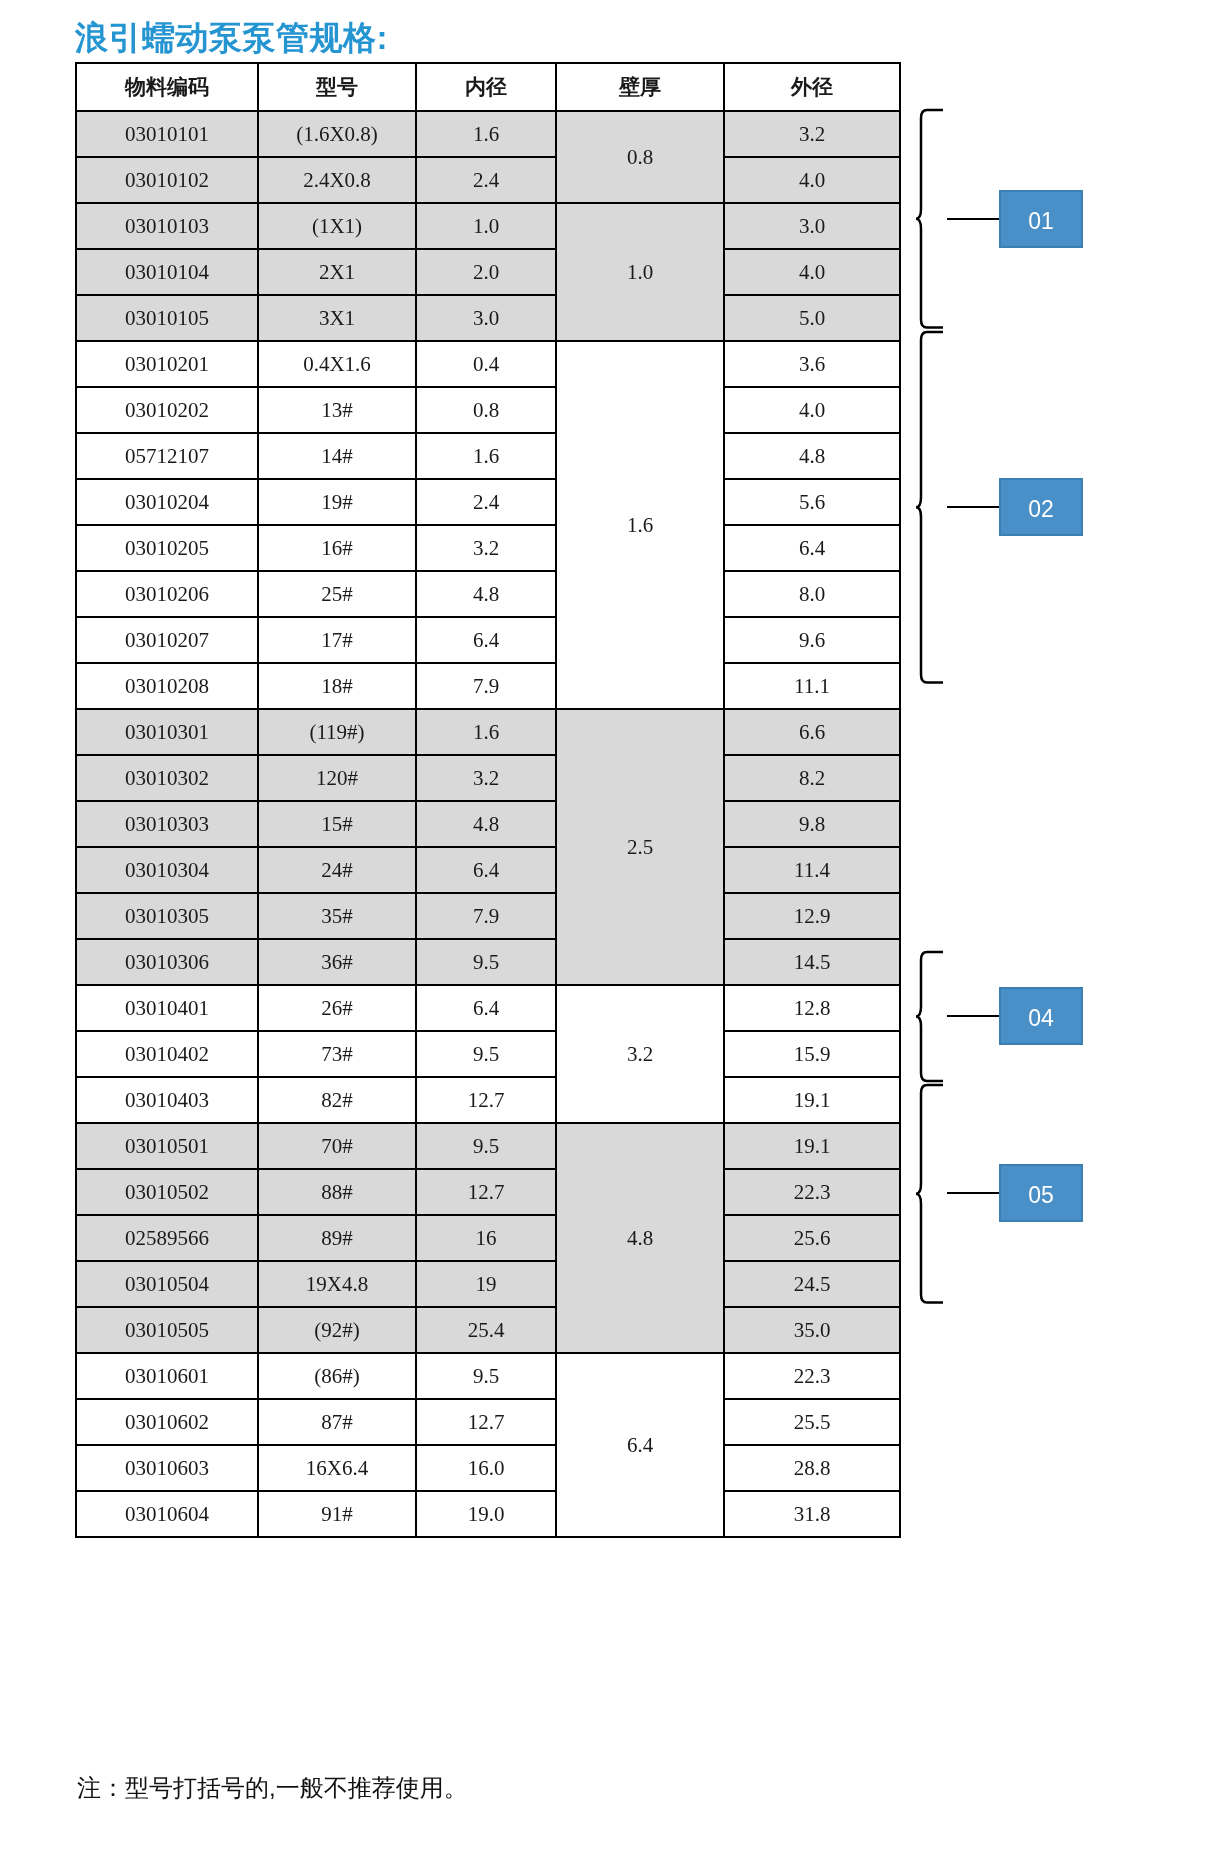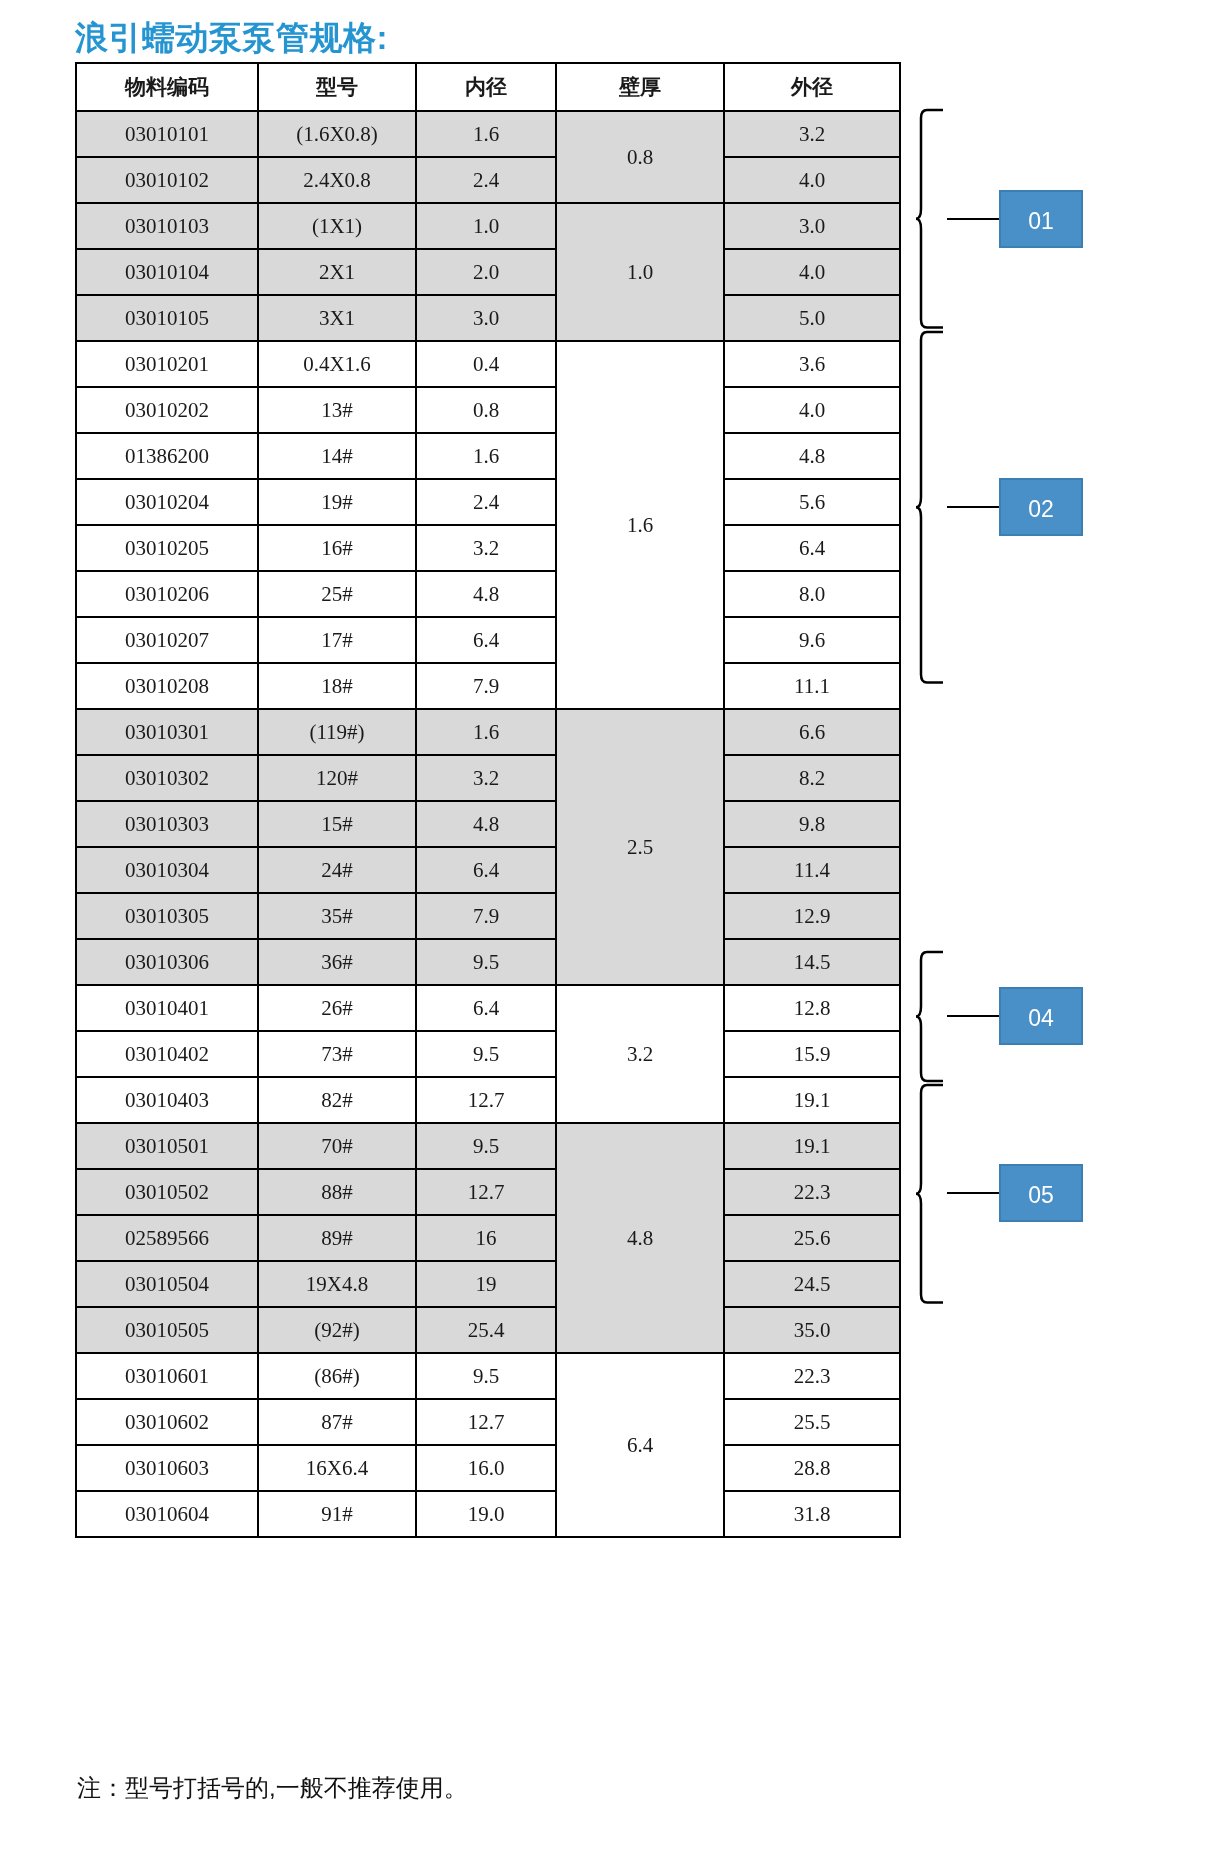--- a/index.html
+++ b/index.html
@@ -197,21 +197,21 @@
             <td rowspan="8" class="wall-cell plain-cell">1.6</td>
             <td>3.6</td>
           </tr>
           <tr class="plain">
             <td>03010202</td>
             <td>13#</td>
             <td>0.8</td>
             <td>4.0</td>
           </tr>
           <tr class="plain">
-            <td>01386200</td>
+            <td>05712107</td>
             <td>14#</td>
             <td>1.6</td>
             <td>4.8</td>
           </tr>
           <tr class="plain">
             <td>03010204</td>
             <td>19#</td>
             <td>2.4</td>
             <td>5.6</td>
           </tr>

